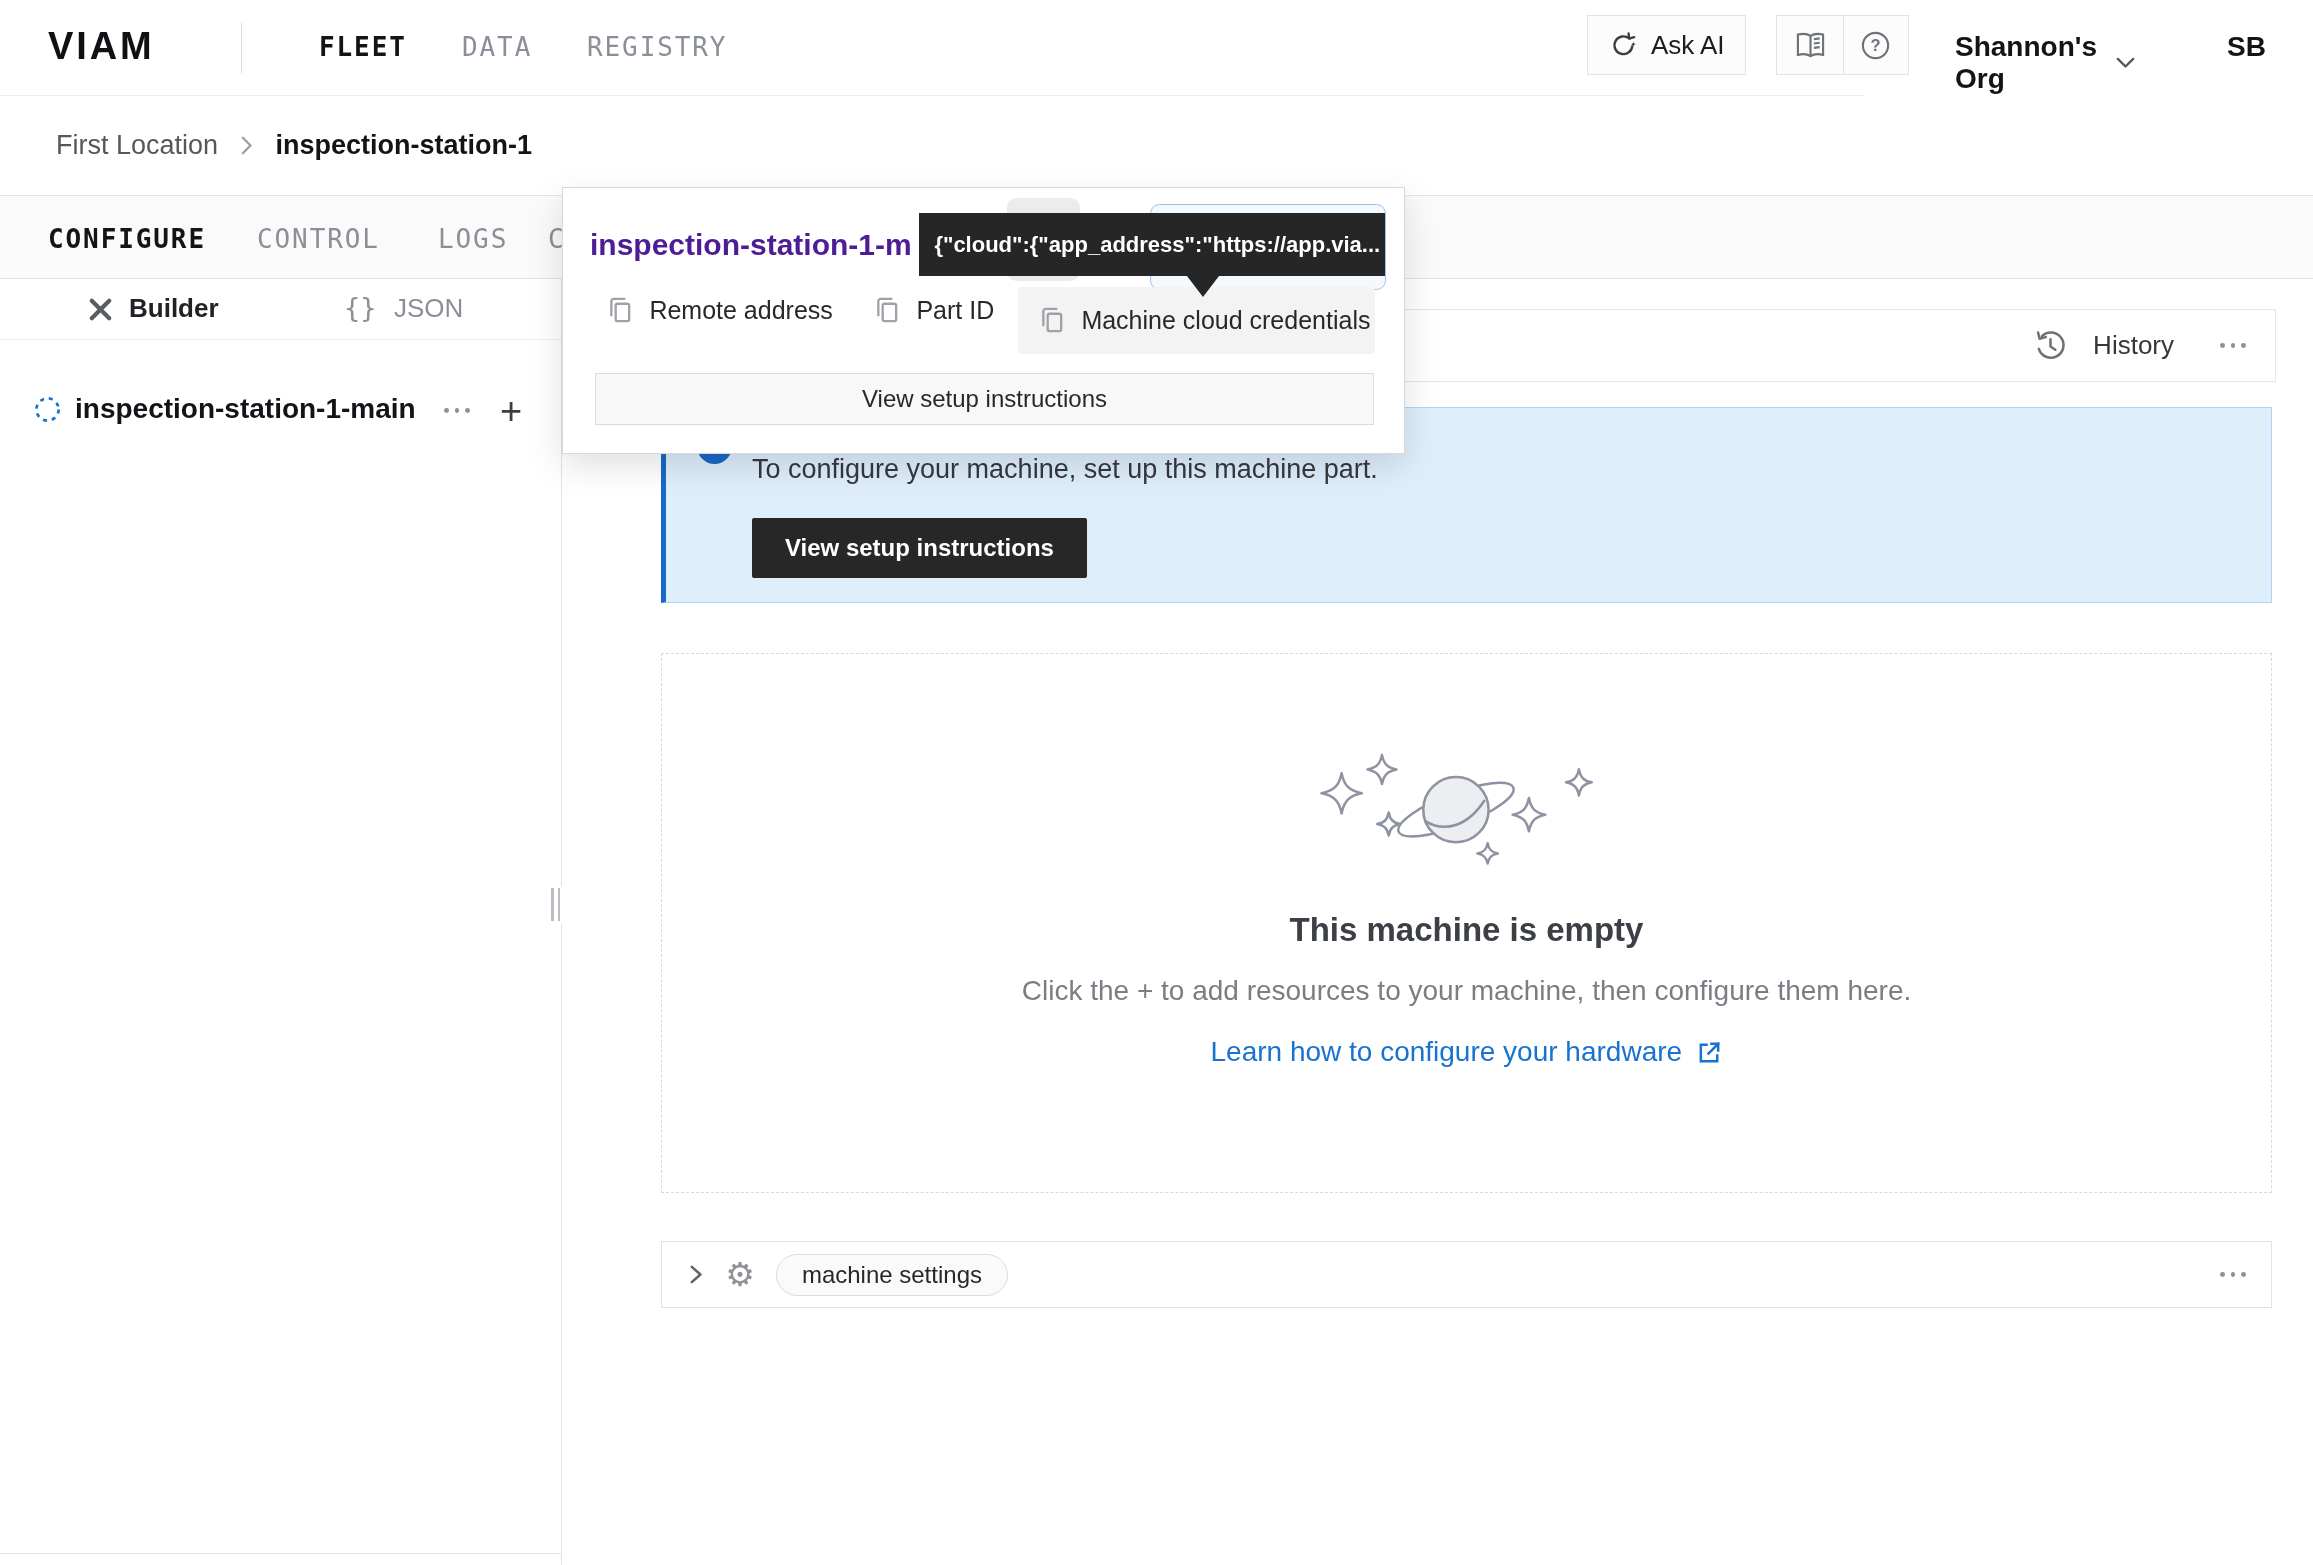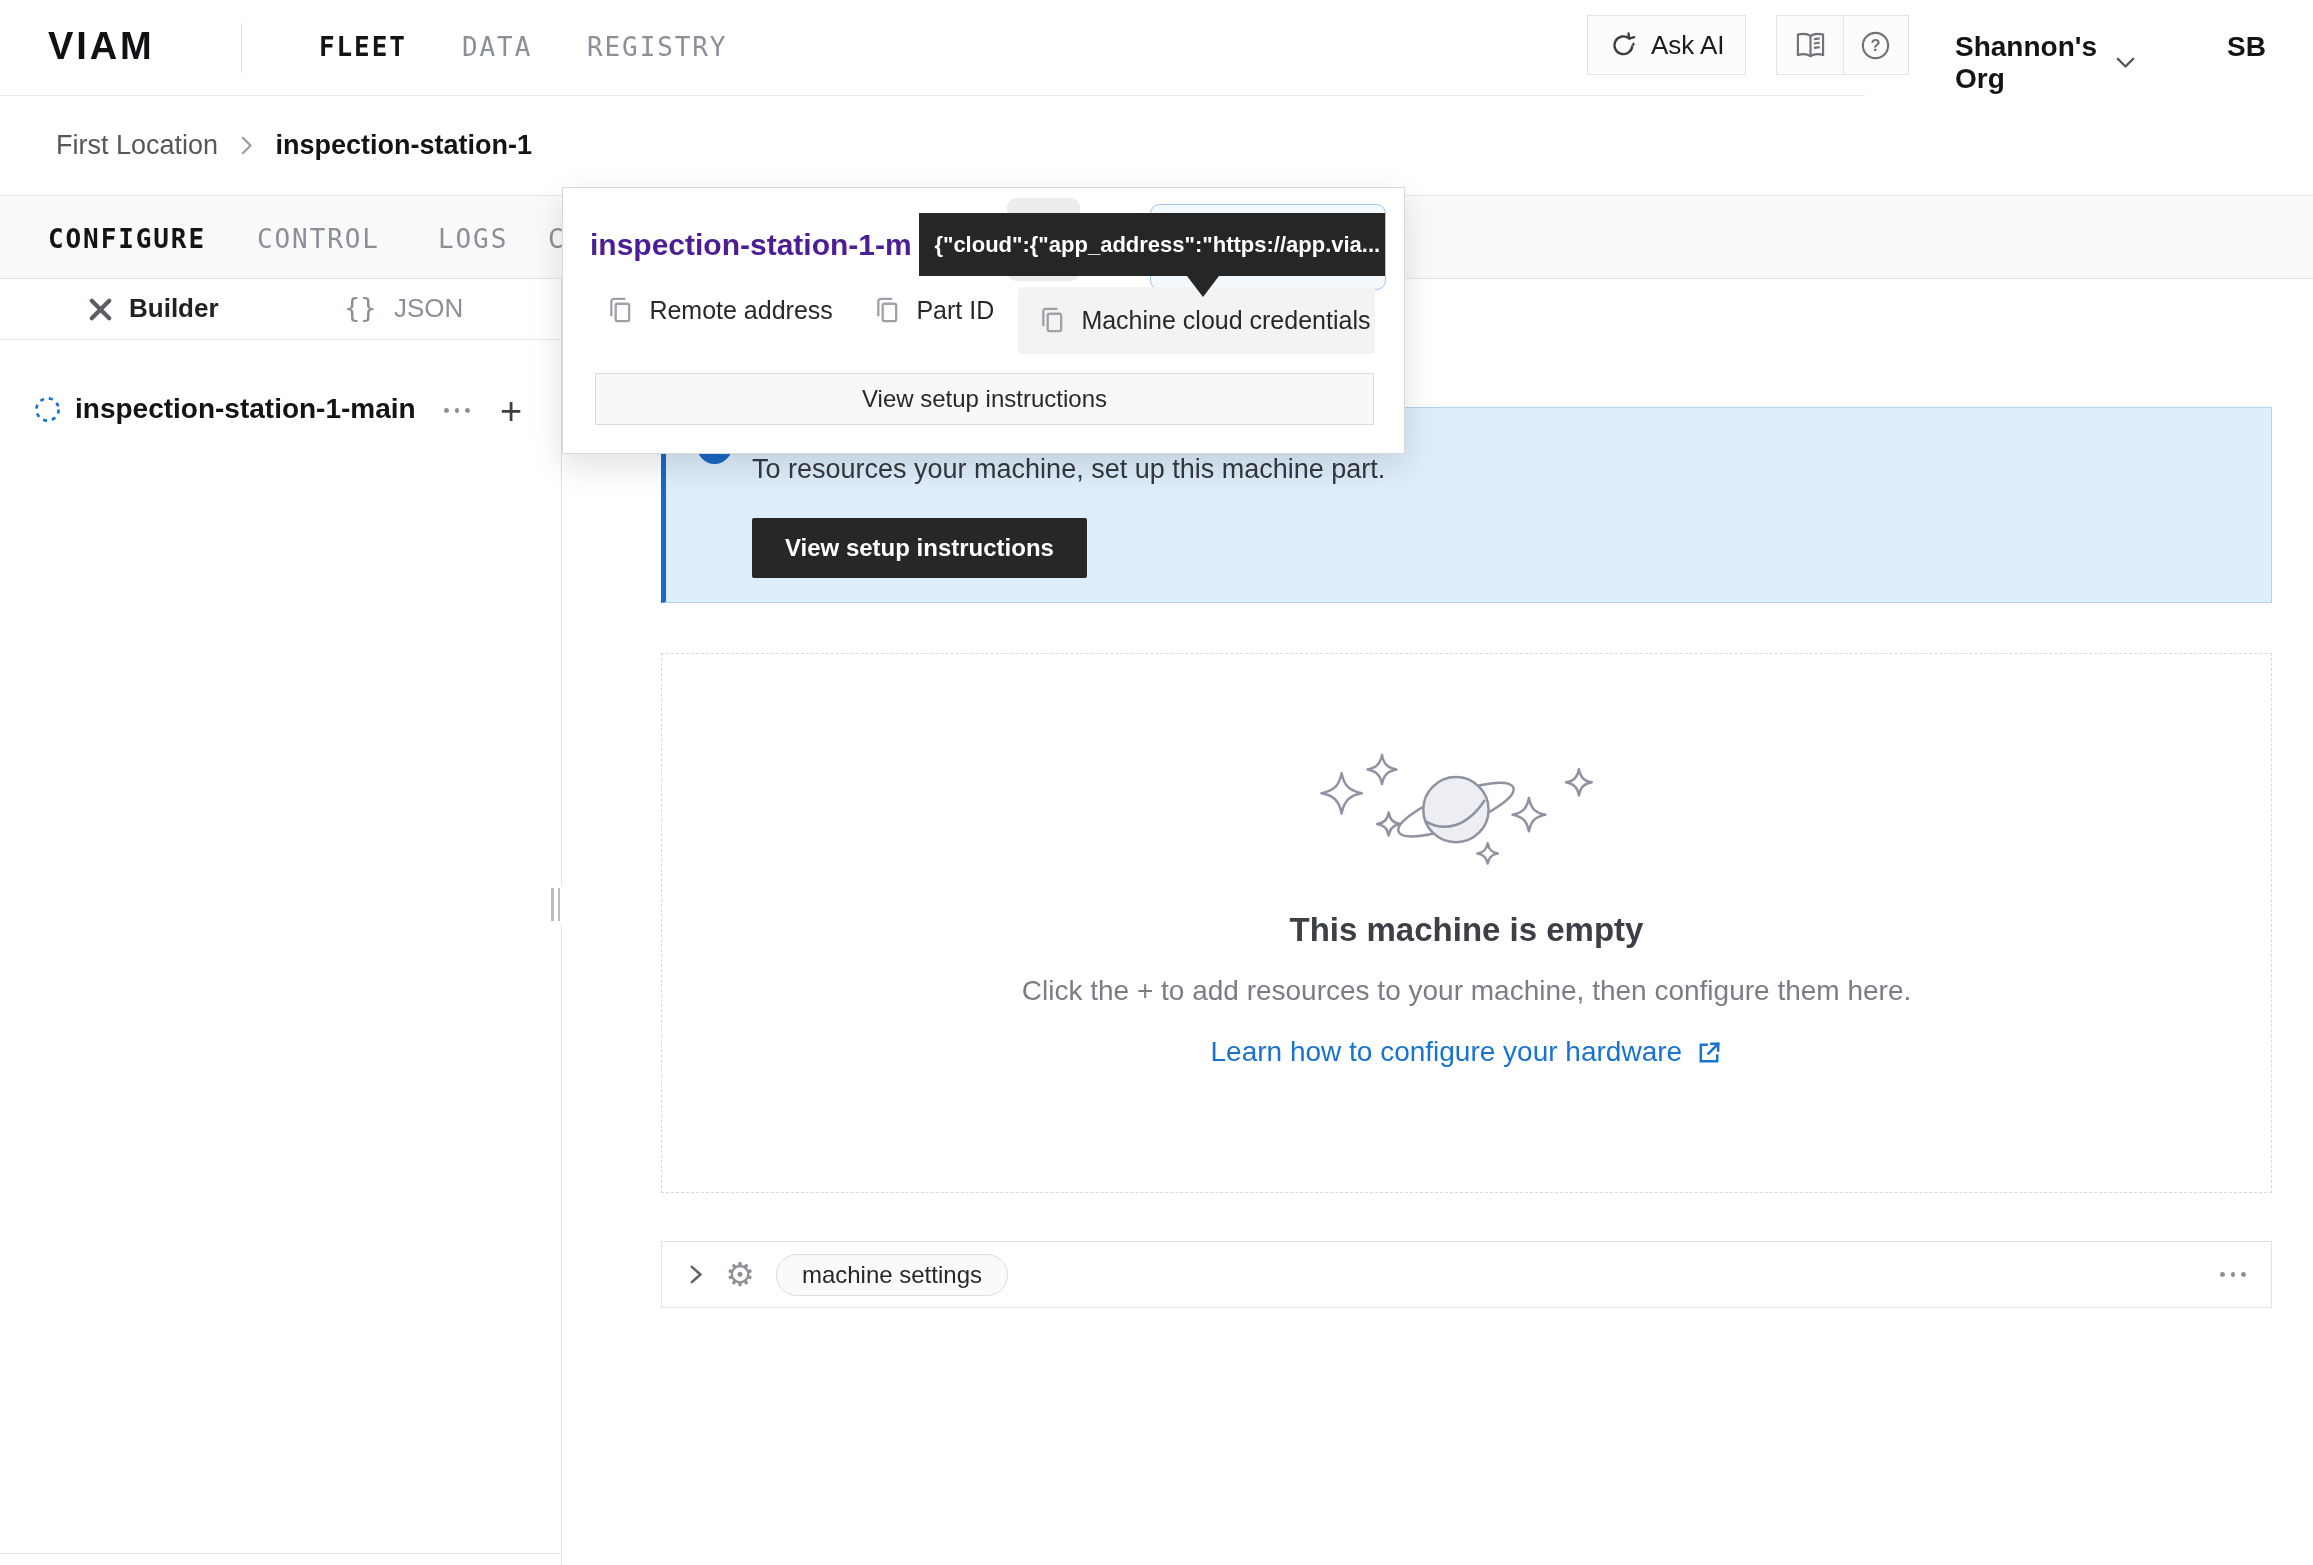--- a/index.html
+++ b/index.html
@@ -266,24 +266,39 @@
       </span>
     <span class="part-plus">+</span>
   </div>
 
   <div class="side-bottom"></div>
   <div class="drag-handle">
       <i></i>
       <i></i>
     </div>
 
+  <div class="history-row">
+    <span>
+      <svg width="35" height="35" viewBox="0 0 36 36" fill="none" stroke="#6E7277" stroke-width="2.6" stroke-linecap="round" stroke-linejoin="round">
+        <path d="M9.2 8.4A13 13 0 1 1 6 21.5"></path>
+        <path d="M5.2 4.6l1.6 6.4 6.4-1.6"></path>
+        <path d="M18 11.5V19l5 3.4"></path>
+      </svg>
+    </span>
+    <span class="history-lbl">History</span>
+    <span class="dots hist-dots">
+        <i></i>
+        <i></i>
+        <i></i>
+      </span>
+  </div>
 
   <div class="banner">
     <div class="info">i</div>
-    <div class="msg">To resources your machine, set up this machine part.</div>
+    <div class="msg">To configure your machine, set up this machine part.</div>
     <div class="btn">View setup instructions</div>
   </div>
 
   <div class="empty-box">
     <div class="planet">
       <svg width="317" height="159" viewBox="0 0 330 165" fill="none" stroke="#8F92A1" stroke-width="2.6" stroke-linejoin="round">
         <path d="M35 54c2.5 13 8 18.5 21 21-13 2.5-18.5 8-21 21-2.5-13-8-18.5-21-21 13-2.5 18.5-8 21-21z" fill="#fff"></path>
         <path d="M77 35c1.8 9.5 5.8 13.5 15 15.2-9.2 1.8-13.2 5.8-15 15.2-1.8-9.4-5.8-13.4-15-15.2 9.2-1.7 13.2-5.7 15-15.2z" fill="#fff"></path>
         <path d="M84 95c1.4 7.5 4.6 10.7 12 12-7.4 1.4-10.6 4.6-12 12-1.4-7.4-4.6-10.6-12-12 7.4-1.3 10.6-4.5 12-12z" fill="#fff"></path>
         <path d="M230 80c2 10.8 6.6 15.3 17 17.3-10.4 2-15 6.5-17 17.3-2-10.8-6.6-15.3-17-17.3 10.4-2 15-6.5 17-17.3z" fill="#fff"></path>

